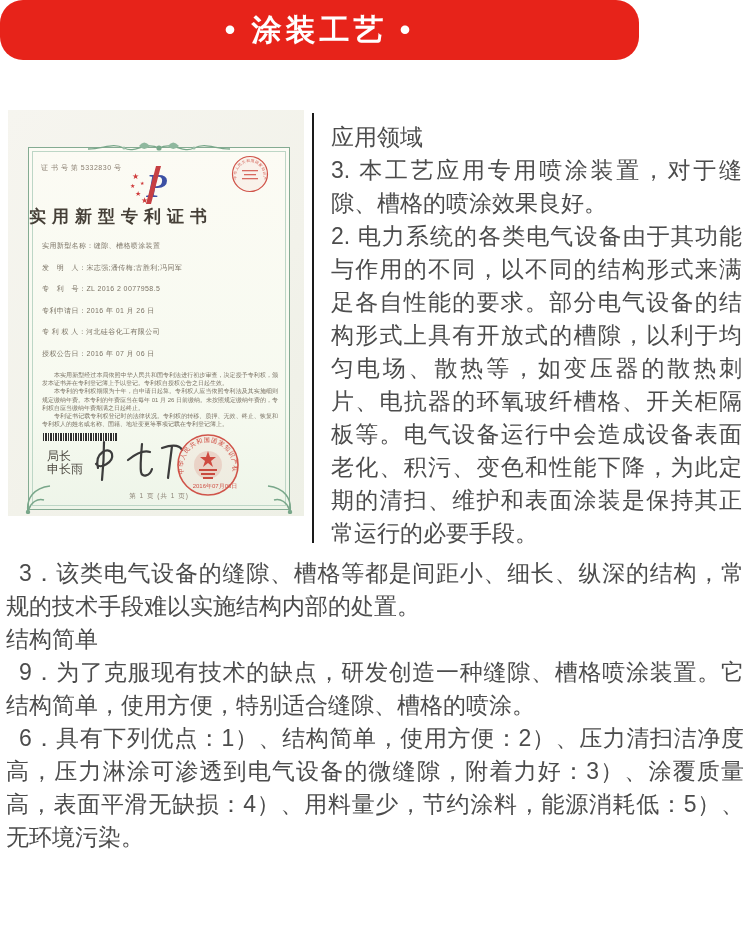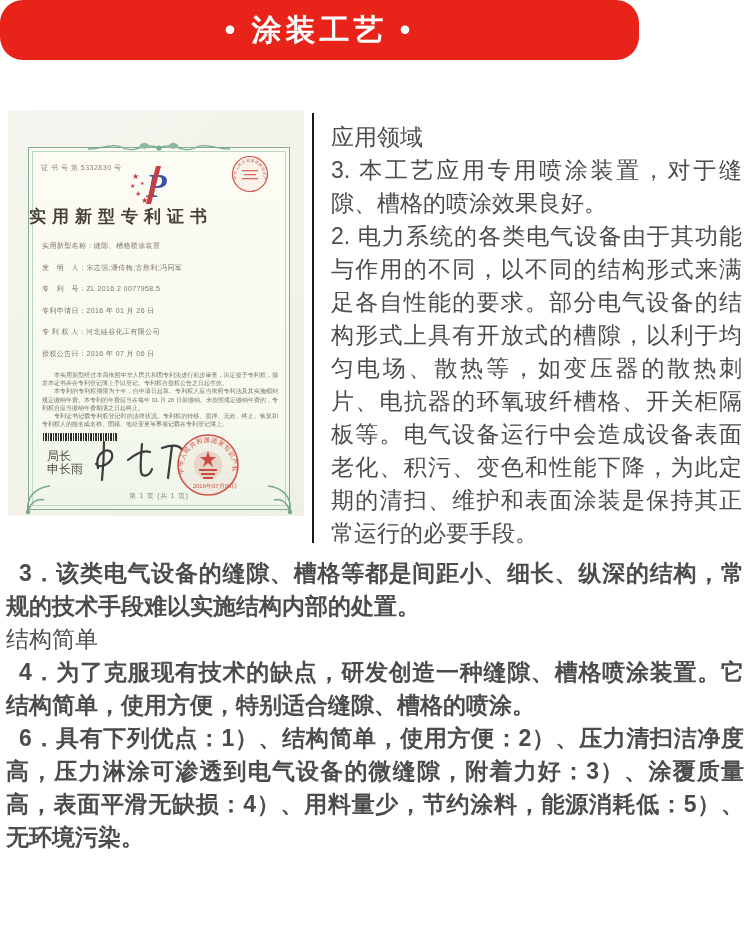--- a/index.html
+++ b/index.html
@@ -42,21 +42,21 @@
   .flourish-l { position:absolute; left:-7px; bottom:-9px; }
   .flourish-r { position:absolute; right:-7px; bottom:-9px; transform:scaleX(-1); }
 
   
   .divider { position:absolute; left:312px; top:113px; width:2px; height:430px; background:#1a1a1a; }
 
   
   .right-col { position:absolute; left:331px; top:121px; width:411px; }
   .right-col p, .bottom p { font-size:23px; line-height:33px; color:#4c4c4c; text-align:justify; }
   .bottom { position:absolute; left:6px; top:557px; width:738px; }
-  .bottom p.p-num { text-indent:13px;font-weight:bold; }
+  .bottom p.p-num { text-indent:13px; }
 </style>
 </head>
 <body>
 
 <div class="page">
 
   <div class="banner">
     <div class="banner-text">• 涂装工艺 •</div>
   </div>
 
@@ -189,17 +189,17 @@
 
   <div class="right-col">
     <p>应用领域</p>
     <p>3. 本工艺应用专用喷涂装置，对于缝隙、槽格的喷涂效果良好。</p>
     <p>2. 电力系统的各类电气设备由于其功能与作用的不同，以不同的结构形式来满足各自性能的要求。部分电气设备的结构形式上具有开放式的槽隙，以利于均匀电场、散热等，如变压器的散热刺片、电抗器的环氧玻纤槽格、开关柜隔板等。电气设备运行中会造成设备表面老化、积污、变色和性能下降，为此定期的清扫、维护和表面涂装是保持其正常运行的必要手段。</p>
   </div>
 
   <div class="bottom">
     <p class="p-num">3．该类电气设备的缝隙、槽格等都是间距小、细长、纵深的结构，常规的技术手段难以实施结构内部的处置。</p>
     <p>结构简单</p>
-    <p class="p-num">4．为了克服现有技术的缺点，研发创造一种缝隙、槽格喷涂装置。它结构简单，使用方便，特别适合缝隙、槽格的喷涂。</p>
+    <p class="p-num">9．为了克服现有技术的缺点，研发创造一种缝隙、槽格喷涂装置。它结构简单，使用方便，特别适合缝隙、槽格的喷涂。</p>
     <p class="p-num">6．具有下列优点：1）、结构简单，使用方便：2）、压力清扫洁净度高，压力淋涂可渗透到电气设备的微缝隙，附着力好：3）、涂覆质量高，表面平滑无缺损：4）、用料量少，节约涂料，能源消耗低：5）、无环境污染。</p>
   </div>
 
 </div>
 
 </body></html>

